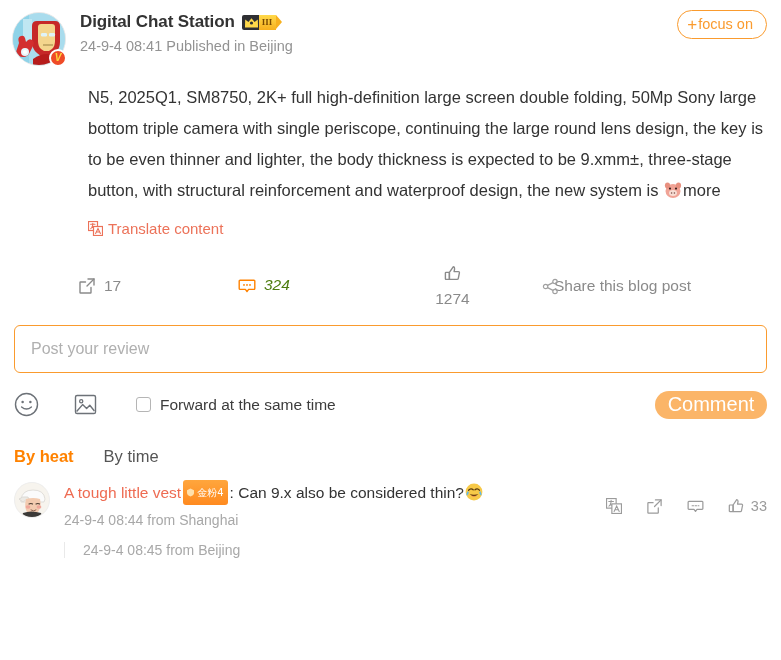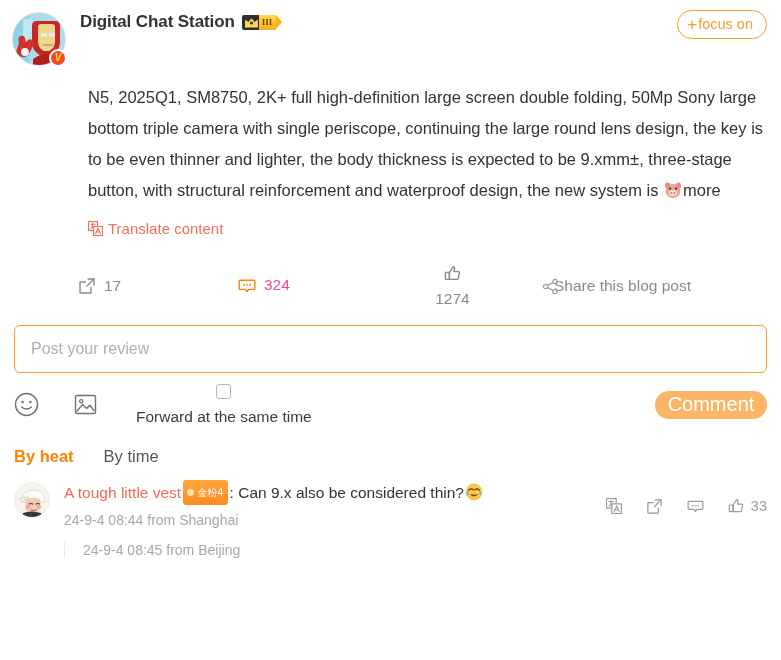--- a/index.html
+++ b/index.html
@@ -74,21 +74,21 @@
   }
   .translate-icon { display:block; }
 
   
   .action-bar {
     margin: 18px 14px 0 78px;
     display: flex; align-items: center; color: #8a8a8a; font-size: 15.5px;
   }
   .act { display: flex; align-items: center; cursor: pointer; gap: 8px; margin-top: 7px; }
   .act.repost   { width: 160px; }
-  .act.comment  { width: 127px; color: #ec4899; }
+  .act.comment  { width: 127px; color: #4d7c0f; font-style: italic; }
   .act.like     { width: 175px; flex-direction: column; }
   .act.share    { position: relative; }
   .act .cnt { line-height: 1; }
   .share-icon-abs { position: absolute; left: 2px; top: 1px; }
   .share-label { padding-left: 14px; }
 
   
   .composer {
     margin: 18px 14px 0 14px;
     border: 1px solid #fa9b2e; border-radius: 6px;
@@ -98,21 +98,21 @@
   .composer input {
     border: 0; outline: 0; width: 100%; font-size: 16px; color: #333;
     font-family: "Liberation Sans", sans-serif; background: transparent;
   }
   .composer input::placeholder { color: #b0b0b0; }
 
   .composer-tools {
     margin: 12px 14px 0 14px; display: flex; align-items: center; height: 40px;
   }
   .tool-icon { cursor: pointer; margin-right: 34px; display: flex; align-items: center; }
-  .fwd-wrap { display: flex; align-items: center; cursor: pointer; gap: 9px; margin-left: 4px; flex-direction: column; }
+  .fwd-wrap { display: flex; align-items: center; cursor: pointer; gap: 9px; margin-left: 4px; }
   .fwd-box {
     width: 15px; height: 15px; border: 1px solid #b5b5b5; border-radius: 3px; background: #fff;
   }
   .fwd-label { font-size: 15.5px; color: #3c3c3c; }
   .comment-btn {
     margin-left: auto; background: #fbb568; color: #fff;
     border: 0; border-radius: 20px; height: 28px; width: 112px;
     font-size: 20px; cursor: pointer; font-family: "Liberation Sans", sans-serif;
   }
 
@@ -194,20 +194,21 @@
         <span class="vip-badge">
           <svg class="crown" width="19" height="15" viewBox="0 0 19 15">
             <rect x="0" y="0" width="19" height="15" rx="2" fill="#2f2f33"></rect>
             <path d="M3 11 L3.2 4.4 L6.4 7 L9.5 3.2 L12.6 7 L15.8 4.4 L16 11 Z" fill="#ffd84a"></path>
             <rect x="3" y="11" width="13" height="1.5" fill="#ffd84a"></rect>
             <circle cx="9.5" cy="8" r="1.6" fill="#2f2f33"></circle>
           </svg>
           <span class="level-tag">III</span>
         </span>
       </div>
+      <div class="meta-line">24-9-4 08:41 Published in Beijing</div>
     </div>
   </div>
 
   <div class="focus-btn">
     <span class="focus-plus">+</span>
     <span>focus on</span>
   </div>
 
   
   <div class="post-body">

